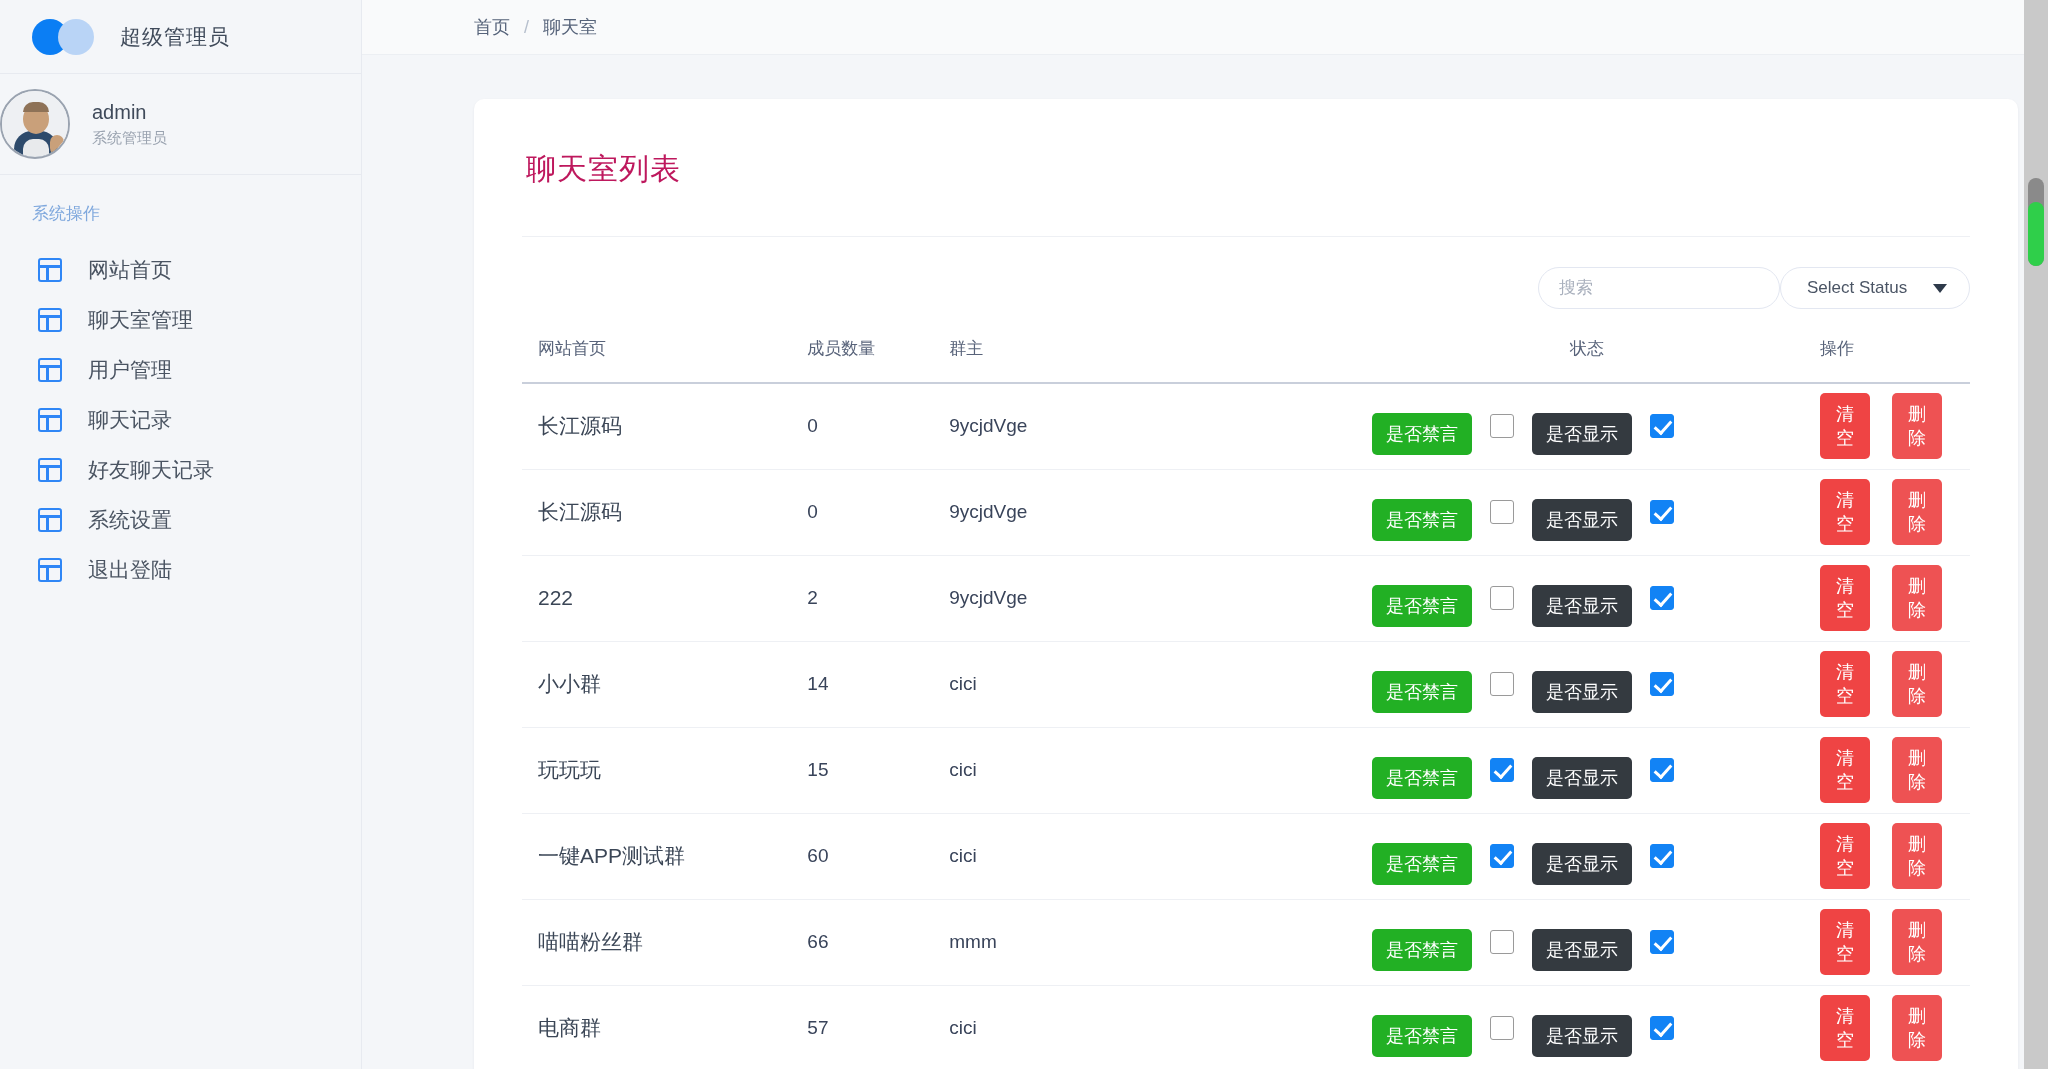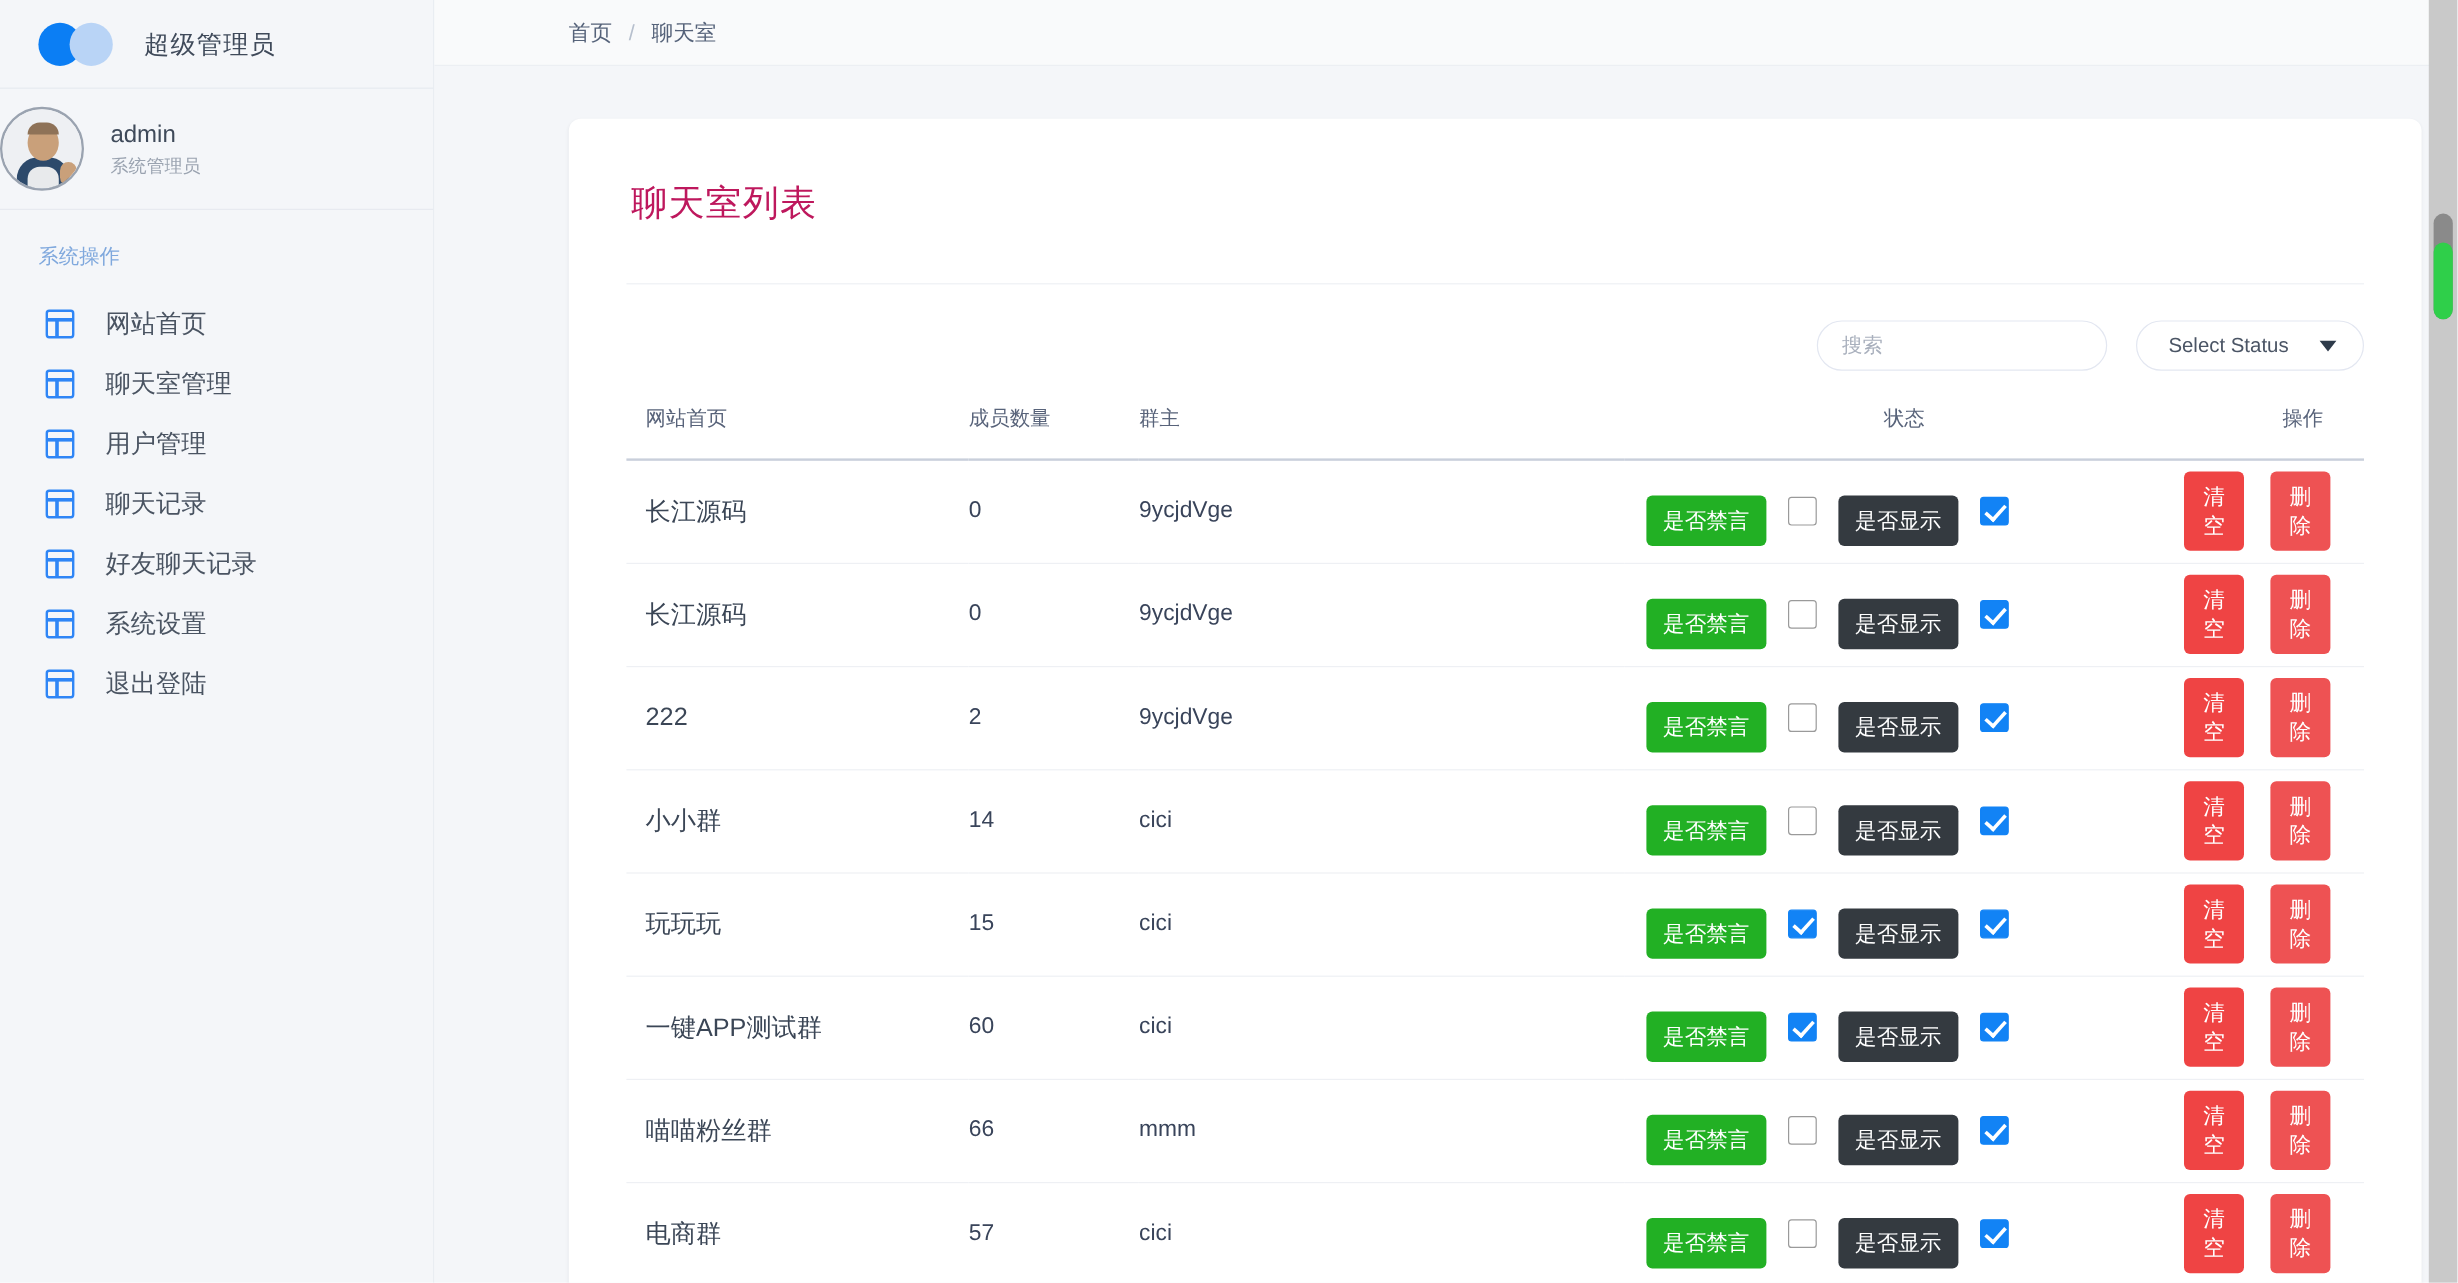--- a/index.html
+++ b/index.html
@@ -127,21 +127,21 @@
     padding: 50px 0 0 4px;
     letter-spacing: 1px;
   }
   .title-divider {
     margin-top: 46px;
     border-top: 1px solid #eef0f4;
   }
 
   .toolbar {
     display: flex; justify-content: flex-end; align-items: flex-start;
-    padding-top: 30px; gap: 24px;
+    padding-top: 30px; 
   }
   .search-box {
     width: 242px; height: 42px;
     border: 1px solid #e3e7f1; border-radius: 21px;
     padding: 0 20px;
     font-size: 17px; color: #3e4a5c;
     outline: none;
     background: #fff;
     font-family: "Liberation Sans", sans-serif;
   }
@@ -165,21 +165,21 @@
   table { width: 100%; border-collapse: collapse; margin-top: 28px; }
   thead th {
     font-size: 17px; font-weight: normal; color: #58637a;
     text-align: left; padding-bottom: 22px;
     border-bottom: 2px solid #c9cfdb;
   }
   th.c-name  { width: 310px; padding-left: 16px; }
   th.c-count { width: 155px; }
   th.c-owner { width: 440px; }
   th.c-status{ width: 480px; text-align: center; }
-  th.c-act   { text-align: right; padding-right: 34px; }
+  th.c-act   { padding-right: 34px; }
 
   tbody td {
     border-bottom: 1px solid #eef0f4;
     height: 86px;
     vertical-align: middle;
   }
   td.c-name  { font-size: 21px; color: #3b4656; padding-left: 16px; }
   td.c-count { font-size: 19px; color: #39445a; }
   td.c-owner { font-size: 19px; color: #39445a; }
   td.c-status{ padding: 0; }

